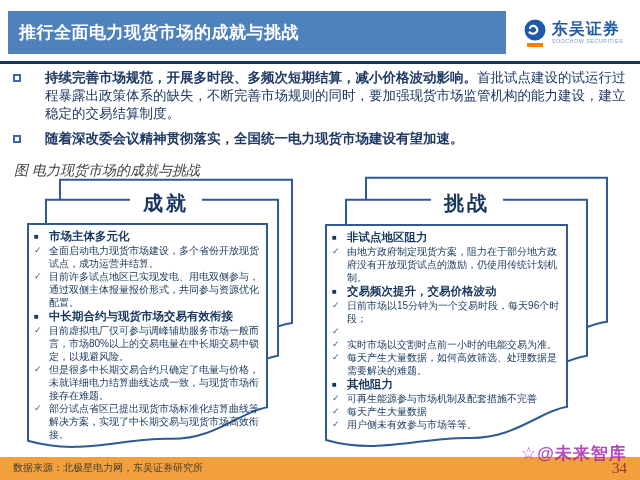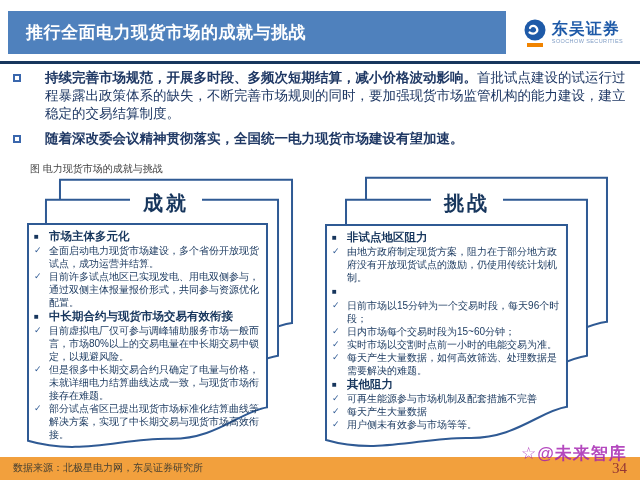--- a/index.html
+++ b/index.html
@@ -14,40 +14,40 @@
   *{margin:0;padding:0;box-sizing:border-box;}
   html,body{background:#888;}
   .slide{
     position:relative;width:640px;height:480px;background:#ffffff;overflow:hidden;
     font-family:"Liberation Sans","DejaVu Sans",sans-serif;color:var(--text-navy);
   }
   
   .header-bar{
     position:absolute;left:8px;top:11px;width:498px;height:43px;
     background:var(--header-blue);color:#ffffff;font-size:17px;font-weight:bold;
-    line-height:43px;padding-left:18px;letter-spacing:.5px;
+    line-height:43px;padding-left:11px;letter-spacing:.5px;
   }
   .logo{
     position:absolute;left:508px;top:11px;width:130px;height:43px;background:#fff;
     display:flex;align-items:center;justify-content:center;gap:5px;
   }
   .logo-icon{display:flex;flex-direction:column;align-items:center;}
   .logo-icon .swirl{width:24px;height:24px;}
   .logo-icon .ticker-bar{width:16px;height:4px;background:#f08300;margin-top:1px;}
   .logo-text{display:flex;flex-direction:column;line-height:1;}
   .brand-name{font-size:16px;font-weight:bold;color:var(--brand-blue);letter-spacing:1px;}
   .brand-sub{font-size:5.5px;color:#7f9cc4;margin-top:2px;letter-spacing:.4px;}
   .rule{position:absolute;left:0;top:61px;width:640px;height:3px;background:var(--rule-navy);}
   
   .bullets{position:absolute;left:13px;top:69px;width:618px;}
   .para{display:flex;gap:24px;margin-bottom:7px;}
   .sq{flex:0 0 auto;width:8px;height:8px;border:2px solid #3a67ad;margin-top:5px;}
   .para-text{font-size:13.5px;line-height:1.33;color:var(--text-navy);}
   .para-text .b{font-weight:bold;}
-  .caption{position:absolute;left:30px;top:162px;font-size:10px;color:#3f3f3f;}
+  .caption{position:absolute;left:14px;top:162px;font-size:14px;color:#3f3f3f;font-style:italic;}
   
   .layer{position:absolute;overflow:visible;}
   .layer path{fill:#ffffff;stroke:var(--border-navy);stroke-width:2;vector-effect:non-scaling-stroke;}
   .front-wrap{position:absolute;z-index:3;}
   .front-wrap svg{position:absolute;left:0;top:0;width:100%;height:100%;}
   .front-content{position:relative;z-index:2;padding:6px 7px 0 7px;}
   .panel-title{
     position:absolute;z-index:5;transform:translateX(-50%);
     background:#ffffff;padding:0 13px;font-size:20px;font-weight:bold;
     color:var(--rule-navy);letter-spacing:3px;line-height:26px;
@@ -165,28 +165,28 @@
         <div class="item heading">
           <span class="marker">■</span>
           <span>非试点地区阻力</span>
         </div>
         <div class="item check">
           <span class="marker">✓</span>
           <span>由地方政府制定现货方案，阻力在于部分地方政府没有开放现货试点的激励，仍使用传统计划机制。</span>
         </div>
         <div class="item heading">
           <span class="marker">■</span>
+          <span>交易频次提升，交易价格波动</span>
         </div>
         <div class="item check">
           <span class="marker">✓</span>
           <span>日前市场以15分钟为一个交易时段，每天96个时段；</span>
         </div>
         <div class="item check">
           <span class="marker">✓</span>
-          <span>日内市场每个交易时段为15~60分钟；</span>
         </div>
         <div class="item check">
           <span class="marker">✓</span>
           <span>实时市场以交割时点前一小时的电能交易为准。</span>
         </div>
         <div class="item check">
           <span class="marker">✓</span>
           <span>每天产生大量数据，如何高效筛选、处理数据是需要解决的难题。</span>
         </div>
         <div class="item heading">

